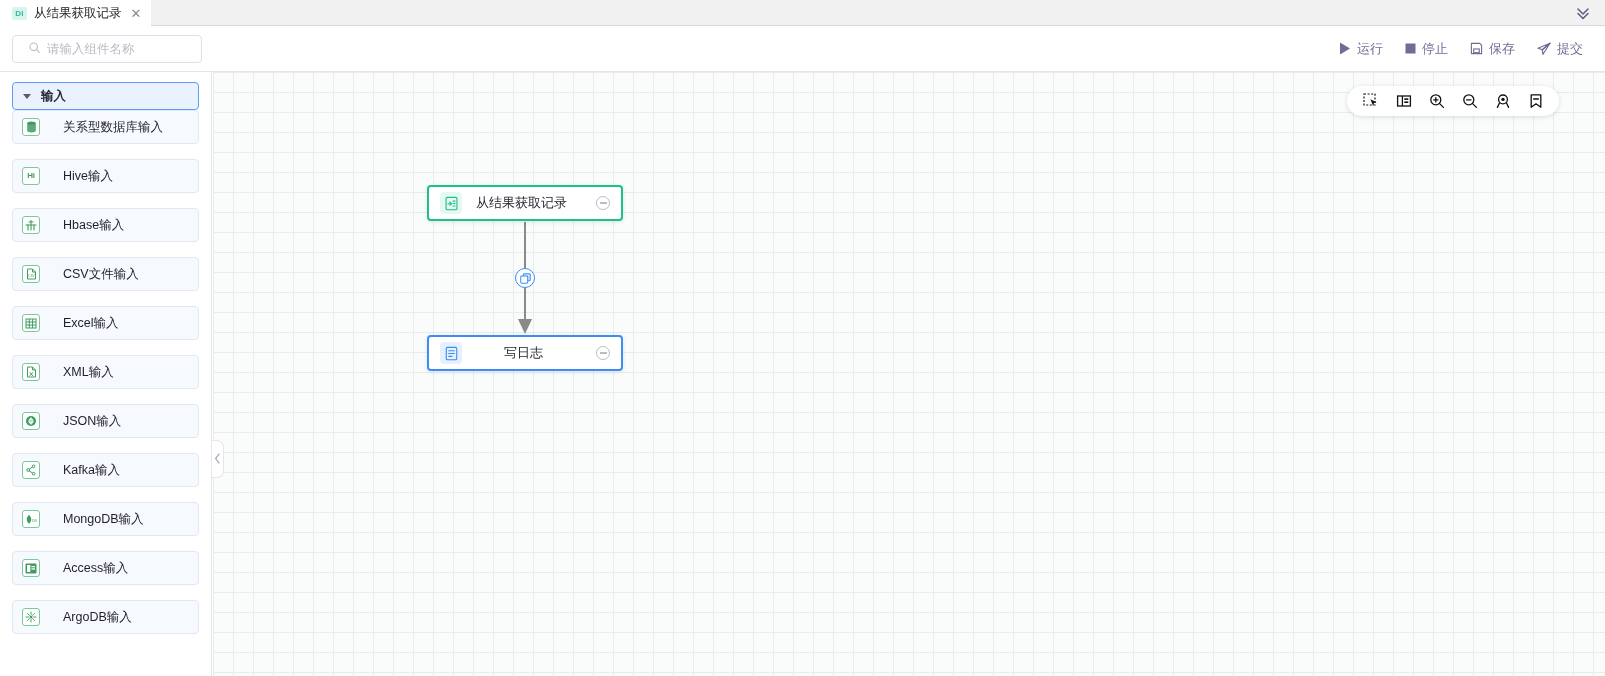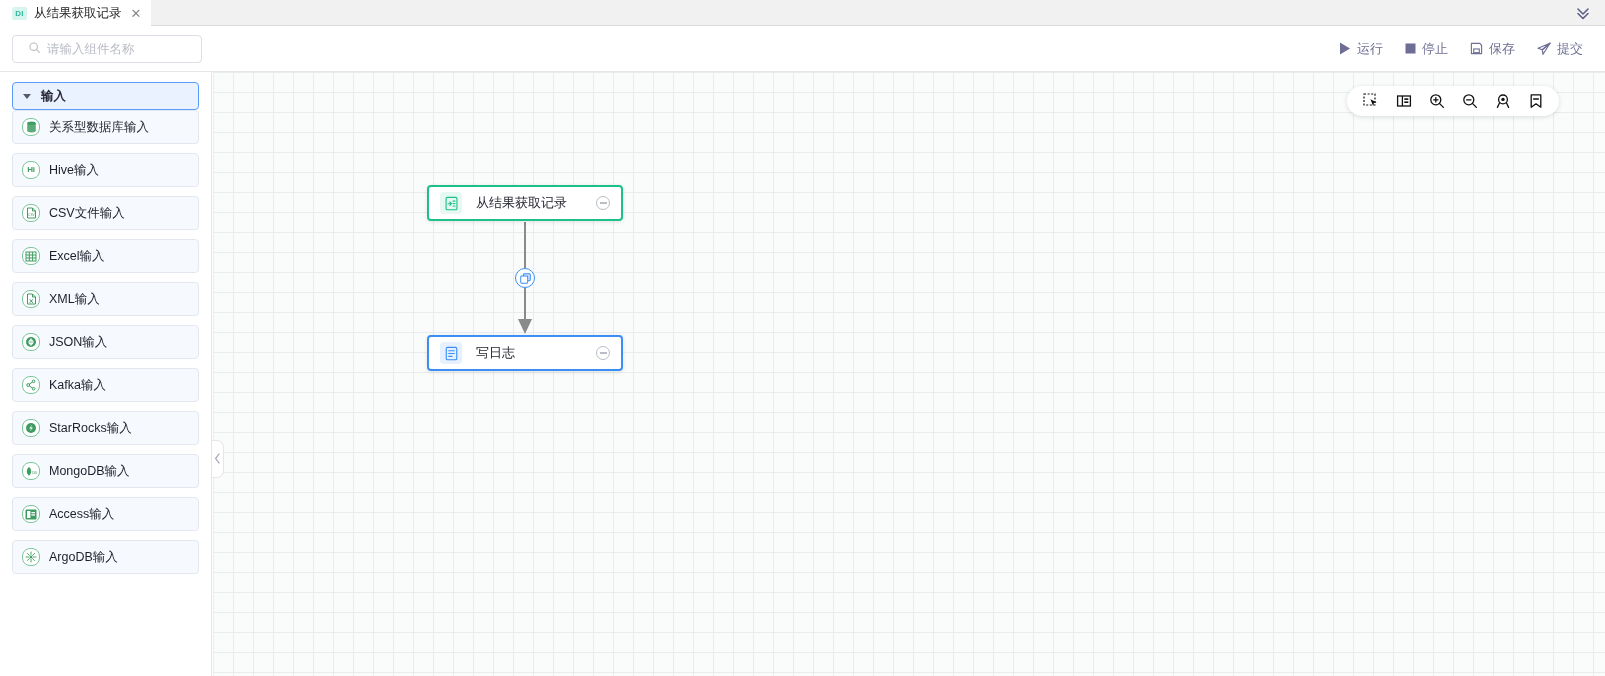--- a/index.html
+++ b/index.html
@@ -96,29 +96,29 @@
   }
   .caret {
     width: 0; height: 0;
     border-left: 4.5px solid transparent;
     border-right: 4.5px solid transparent;
     border-top: 5px solid #5a5a6e;
   }
   .group-title { font-size: 12.5px; color: #2b2b38; font-weight: 600; }
 
   .comp-item {
-    height: 30px; margin-bottom: 9px;
+    height: 30px; margin-bottom: 15px;
     border: 1px solid #e3e8f0; border-radius: 4px;
     background: #f6f9fe;
-    display: flex; align-items: center; gap: 9px;
+    display: flex; align-items: center; gap: 23px;
     padding: 16px 9px; cursor: grab;
   }
   .comp-icon {
     width: 18px; height: 18px; flex: 0 0 18px;
-    border: 1px solid #7dc79a; border-radius: 8px;
+    border: 1px solid #7dc79a; border-radius: 3px;
     background: #ffffff;
     display: flex; align-items: center; justify-content: center;
     color: #3e9c62;
   }
   .comp-icon svg { display: block; }
   .comp-icon .abbr {
     font-size: 8px; font-weight: 700; letter-spacing: -.3px;
     color: #3e9c62; line-height: 1;
   }
   .comp-label {
@@ -166,21 +166,21 @@
   
   .node {
     position: absolute;
     width: 196px; height: 36px;
     background: #ffffff; border-radius: 4px;
     display: flex; align-items: center;
     padding: 0 11px;
     box-shadow: 0 1px 4px rgba(0,0,0,.10);
   }
   .node.green { border: 2px solid #1dc08a; }
-  .node.blue  { border: 2px solid #3a8ef6; }
+  .node.blue  { border: 2px solid #3a8ef6; gap: 28px; }
   .node-icon {
     width: 22px; height: 22px; border-radius: 4px;
     display: flex; align-items: center; justify-content: center;
     flex: 0 0 22px;
   }
   .node-icon.green { background: #e5f9f2; color: #1dc08a; }
   .node-icon.blue  { background: #e6f0ff; color: #3a8ef6; }
   .node-label {
     font-size: 13px; color: #1f1f2b; margin-left: 14px;
     white-space: nowrap;
@@ -290,20 +290,32 @@
     <span class="comp-label">关系型数据库输入</span>
   </div>
 
   <div class="comp-item">
     <span class="comp-icon">
       <span class="abbr">Hi</span>
     </span>
     <span class="comp-label">Hive输入</span>
   </div>
 
+  <div class="comp-item">
+    <span class="comp-icon">
+      <svg width="12" height="12" viewBox="0 0 12 12" fill="none" stroke="#3e9c62" stroke-width="1.1" stroke-linecap="round">
+        <line x1="1" y1="6" x2="11" y2="6"></line>
+          <line x1="3" y1="6" x2="3" y2="11"></line>
+        <line x1="6" y1="1.5" x2="6" y2="11"></line>
+          <line x1="9" y1="6" x2="9" y2="11"></line>
+        <line x1="4" y1="3" x2="8" y2="3"></line>
+      </svg>
+    </span>
+    <span class="comp-label">Hbase输入</span>
+  </div>
 
 
   <div class="comp-item">
     <span class="comp-icon">
       <svg width="11" height="12" viewBox="0 0 11 12" fill="none" stroke="#3e9c62" stroke-width="1">
         <path d="M1.5 1h5l3 3v7h-8z" stroke-linejoin="round"></path>
         <path d="M6.5 1v3h3"></path>
         <text x="5.4" y="9.4" font-size="3.2" fill="#3e9c62" stroke="none" text-anchor="middle" font-family="Liberation Sans, sans-serif">CSV</text>
       </svg>
     </span>
@@ -350,29 +362,20 @@
       <svg width="12" height="12" viewBox="0 0 12 12" fill="none" stroke="#3e9c62" stroke-width="1">
         <circle cx="8.6" cy="2.3" r="1.3"></circle>
           <circle cx="8.6" cy="9.7" r="1.3"></circle>
           <circle cx="3.2" cy="6" r="1.4"></circle>
         <path d="M4.4 5.2 7.4 3M4.4 6.9 7.4 9" stroke-linecap="round"></path>
       </svg>
     </span>
     <span class="comp-label">Kafka输入</span>
   </div>
 
-  <div class="comp-item">
-    <span class="comp-icon">
-      <svg width="12" height="12" viewBox="0 0 12 12">
-        <circle cx="6" cy="6" r="5" fill="#3e9c62"></circle>
-        <path d="M7.2 2.6 4.2 6.4h2L4.8 9.5 8 5.6H5.9z" fill="#fff"></path>
-      </svg>
-    </span>
-    <span class="comp-label">StarRocks输入</span>
-  </div>
 
   <div class="comp-item">
     <span class="comp-icon">
       <svg width="13" height="11" viewBox="0 0 13 11">
         <path d="M4 .8c1.4 1.6 2.2 3 2.2 4.6 0 1.6-.8 3-2.2 4.3C2.6 8.4 1.8 7 1.8 5.4 1.8 3.8 2.6 2.4 4 .8z" fill="#3e9c62"></path>
         <text x="9.3" y="8.1" font-size="3.4" fill="#3e9c62" text-anchor="middle" font-family="Liberation Sans, sans-serif">DB</text>
       </svg>
     </span>
     <span class="comp-label">MongoDB输入</span>
   </div>

